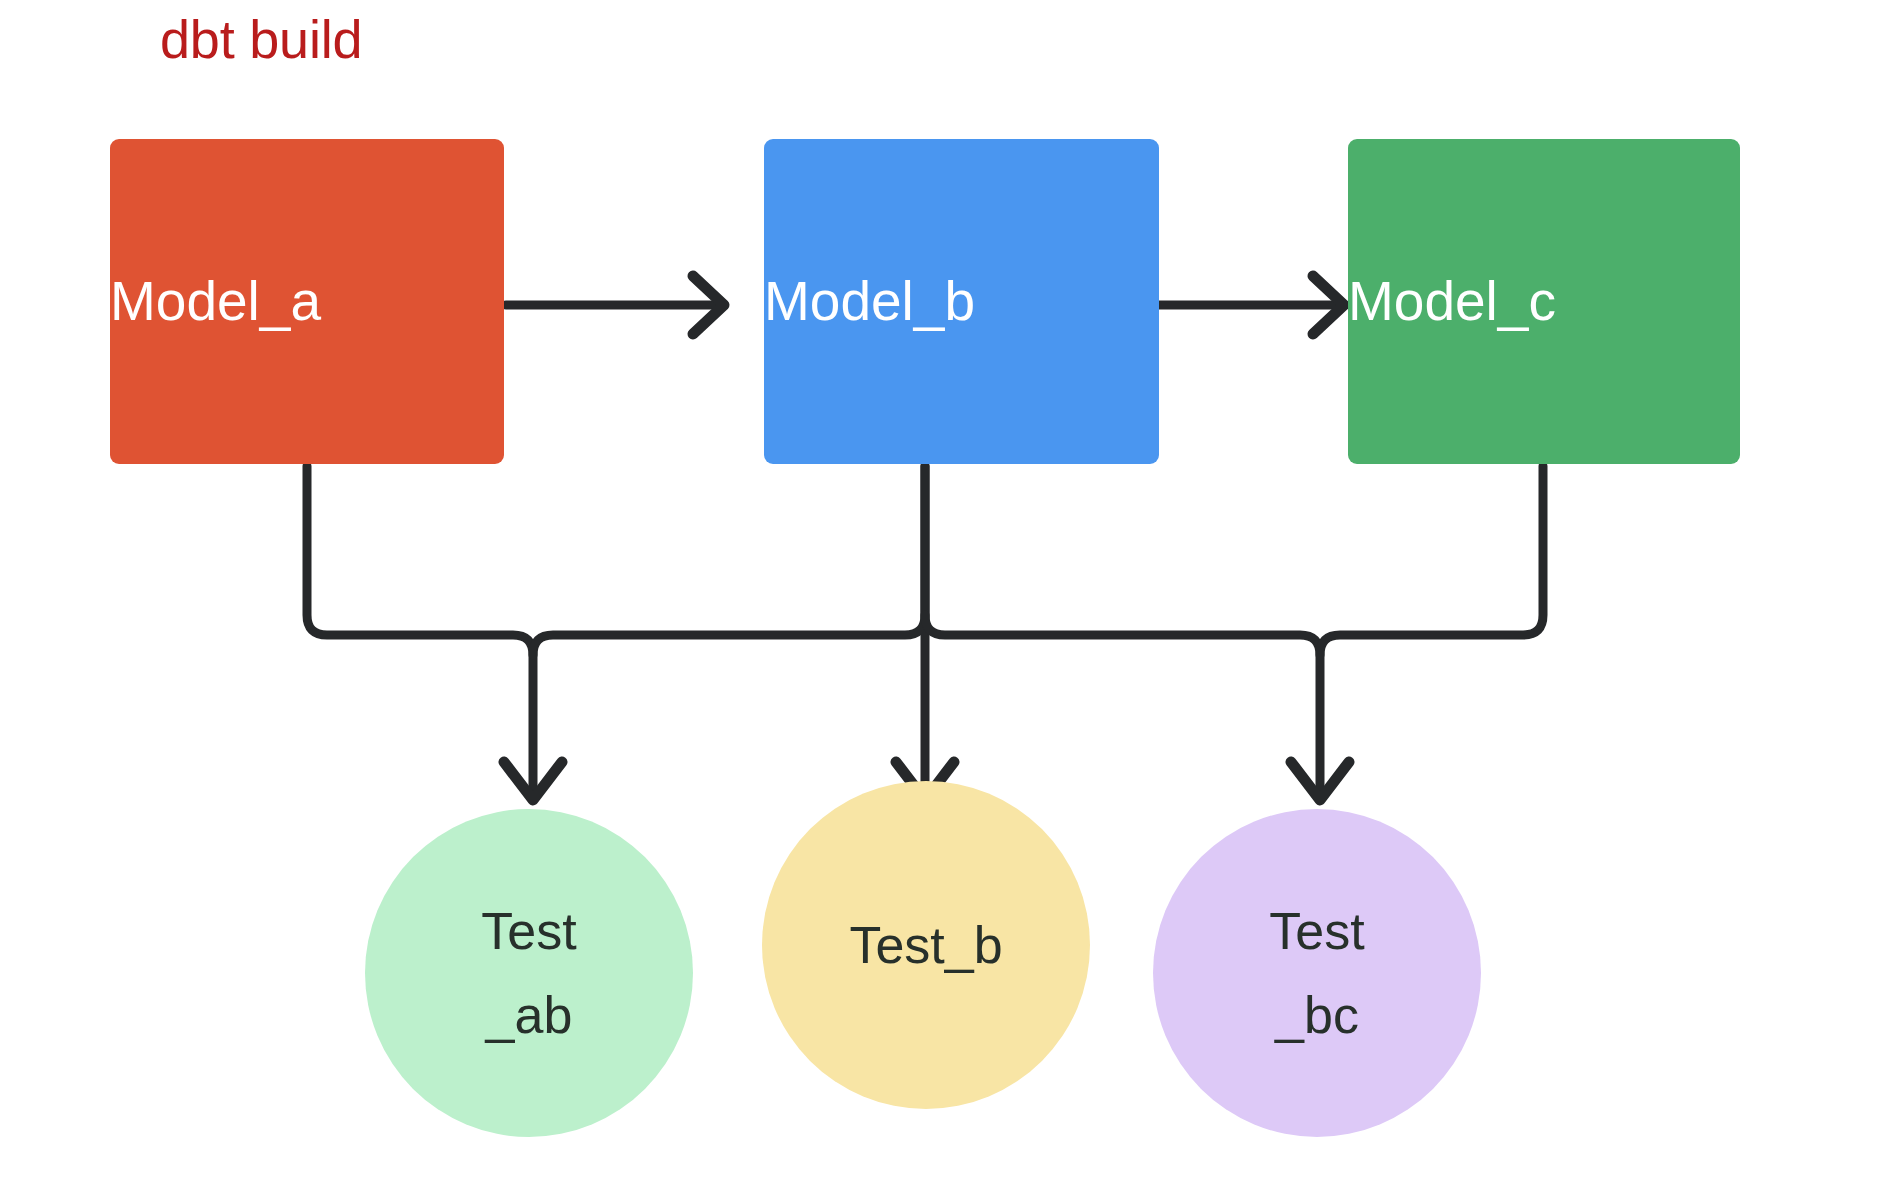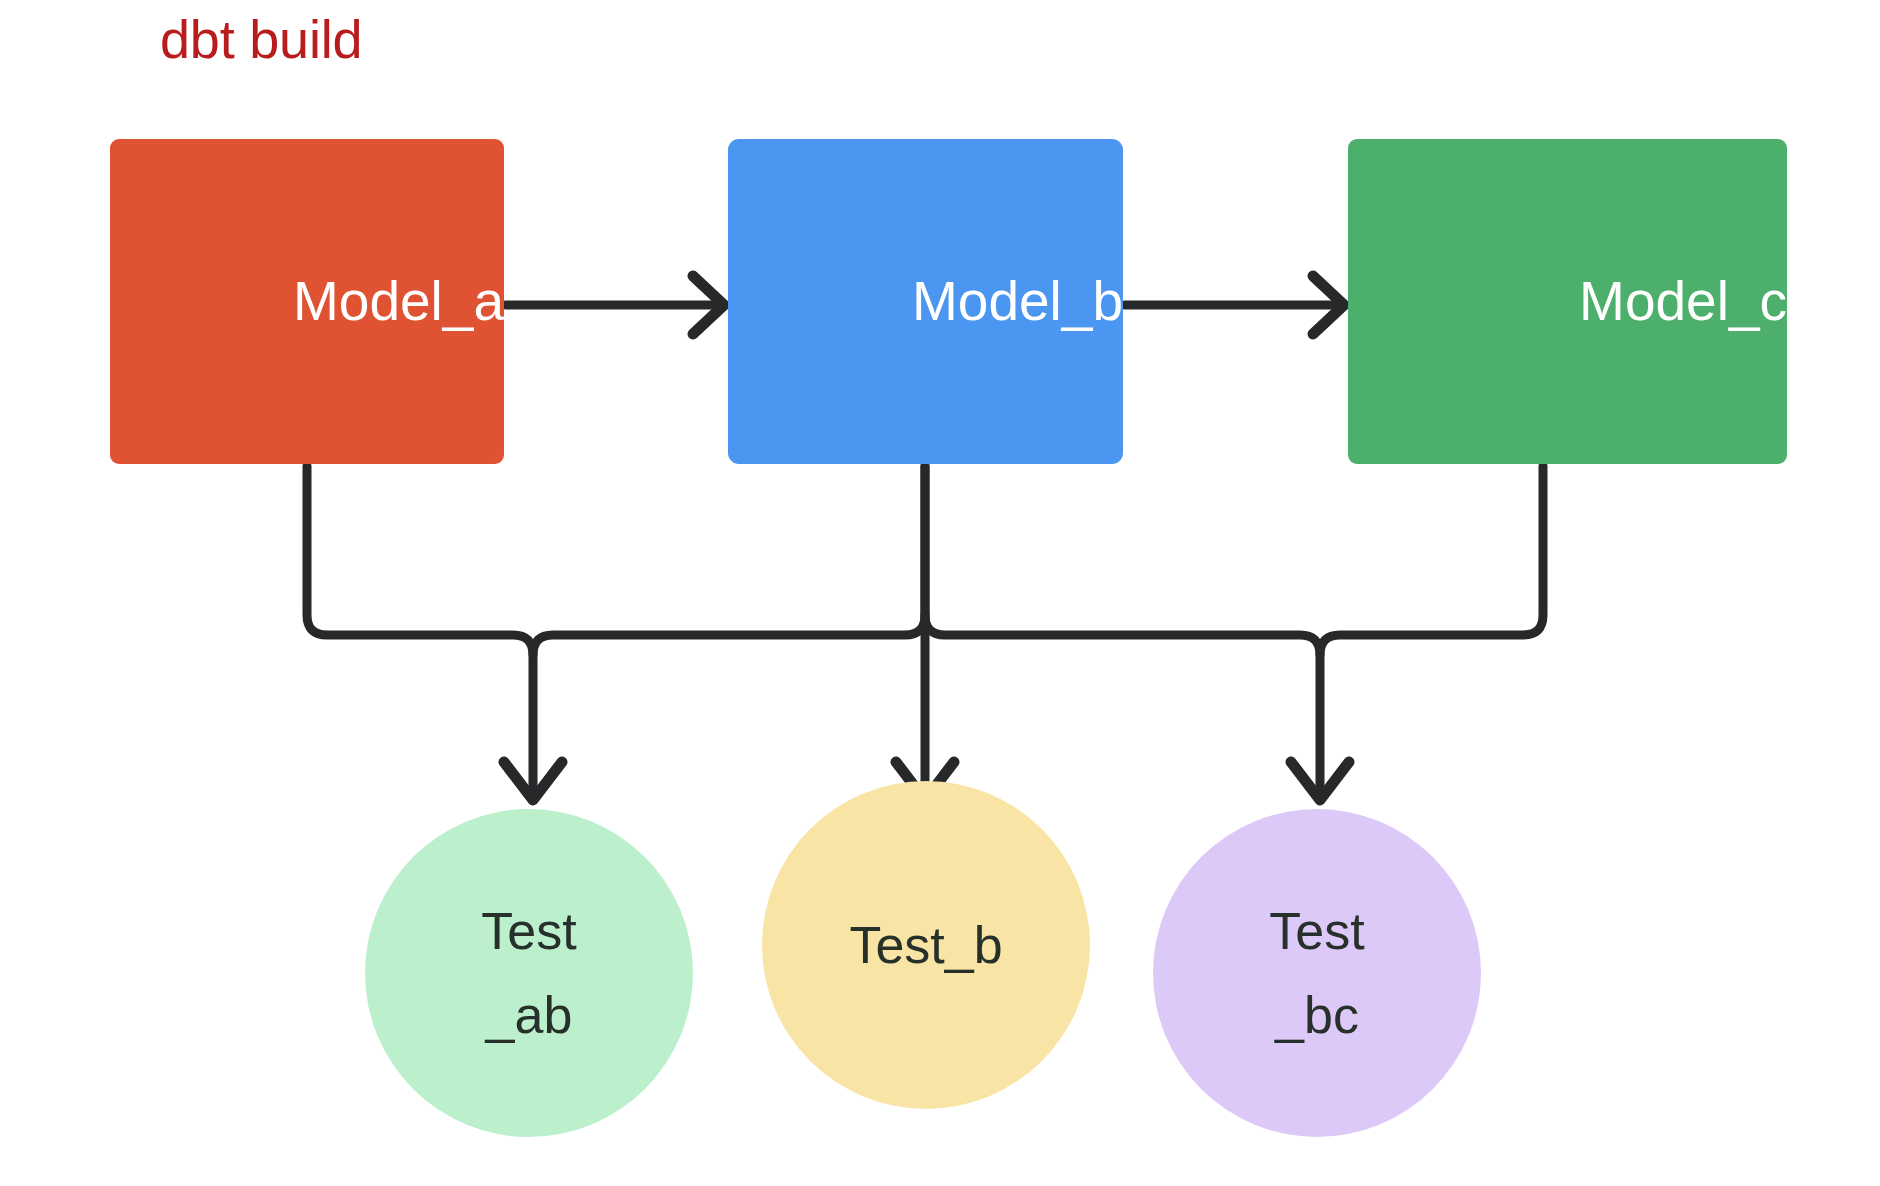--- a/index.html
+++ b/index.html
@@ -34,40 +34,38 @@
     color: #b91c1c;
     font-weight: 400;
     letter-spacing: -0.2px;
     white-space: nowrap;
   }
   .model-node {
     position: absolute;
     border-radius: 9px;
     display: flex;
     align-items: center;
-    justify-content: flex-end;
+    justify-content: flex-start;
     color: #ffffff;
     font-size: 55px;
     line-height: 1.1;
     white-space: nowrap;
     z-index: 2;
   }
   #node-model-a {
     left: 110px;  top: 139px;  width: 394px;  height: 325px;
     background: #df5333;
   }
   #node-model-b {
-    left: 728px;  top: 139px;  width: 395px;  height: 325px;
+    left: 764px;  top: 139px;  width: 395px;  height: 325px;
     background: #4a96f0;
-    border-radius: 11px;
   }
   #node-model-c {
     left: 1348px; top: 139px;  width: 392px;  height: 325px;
     background: #4caf6b;
-    padding-left: 47px;
   }
   .test-node {
     position: absolute;
     border-radius: 50%;
     display: flex;
     flex-direction: column;
     align-items: center;
     justify-content: center;
     color: #27302b;
     font-size: 52px;

